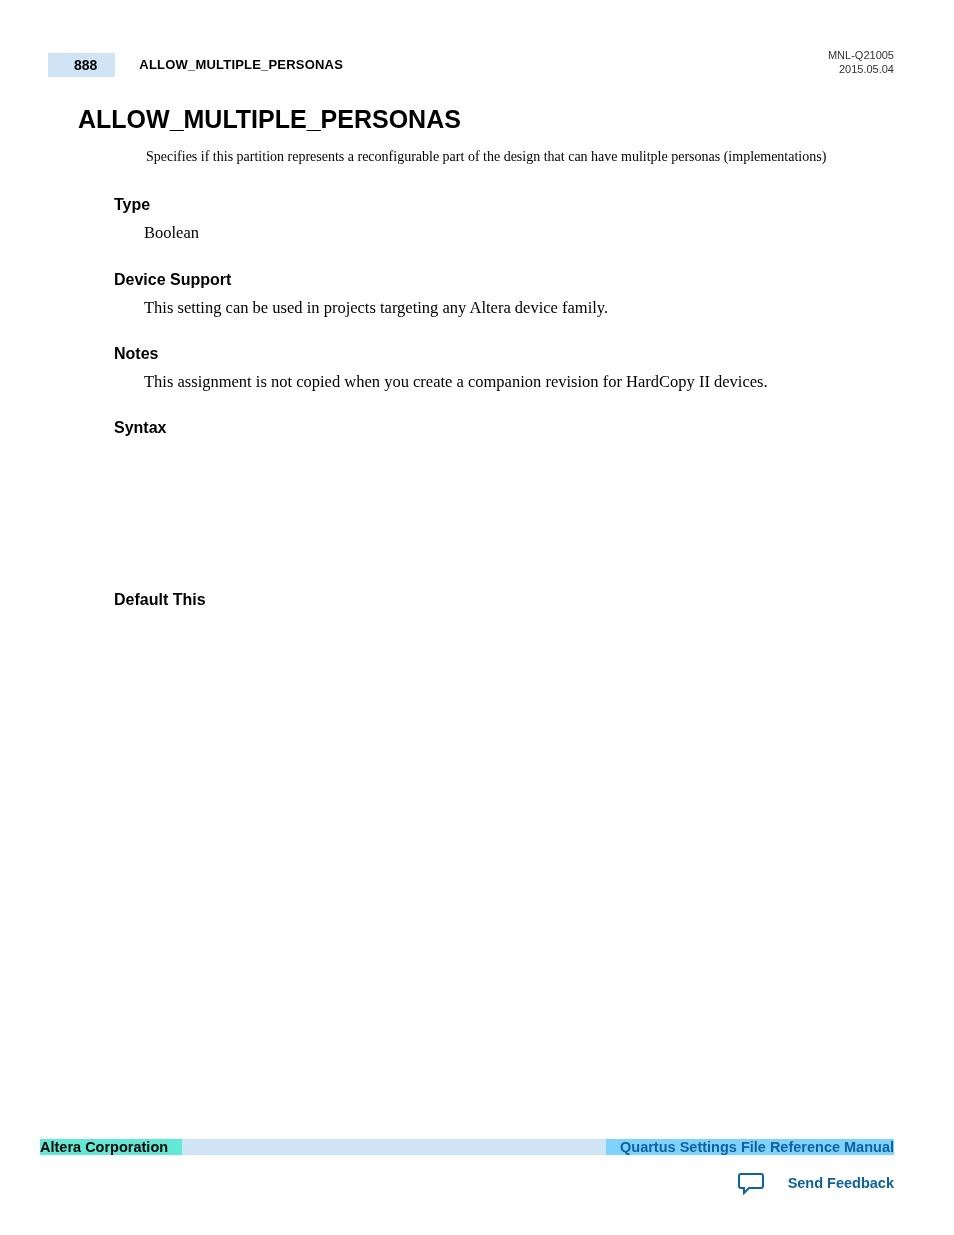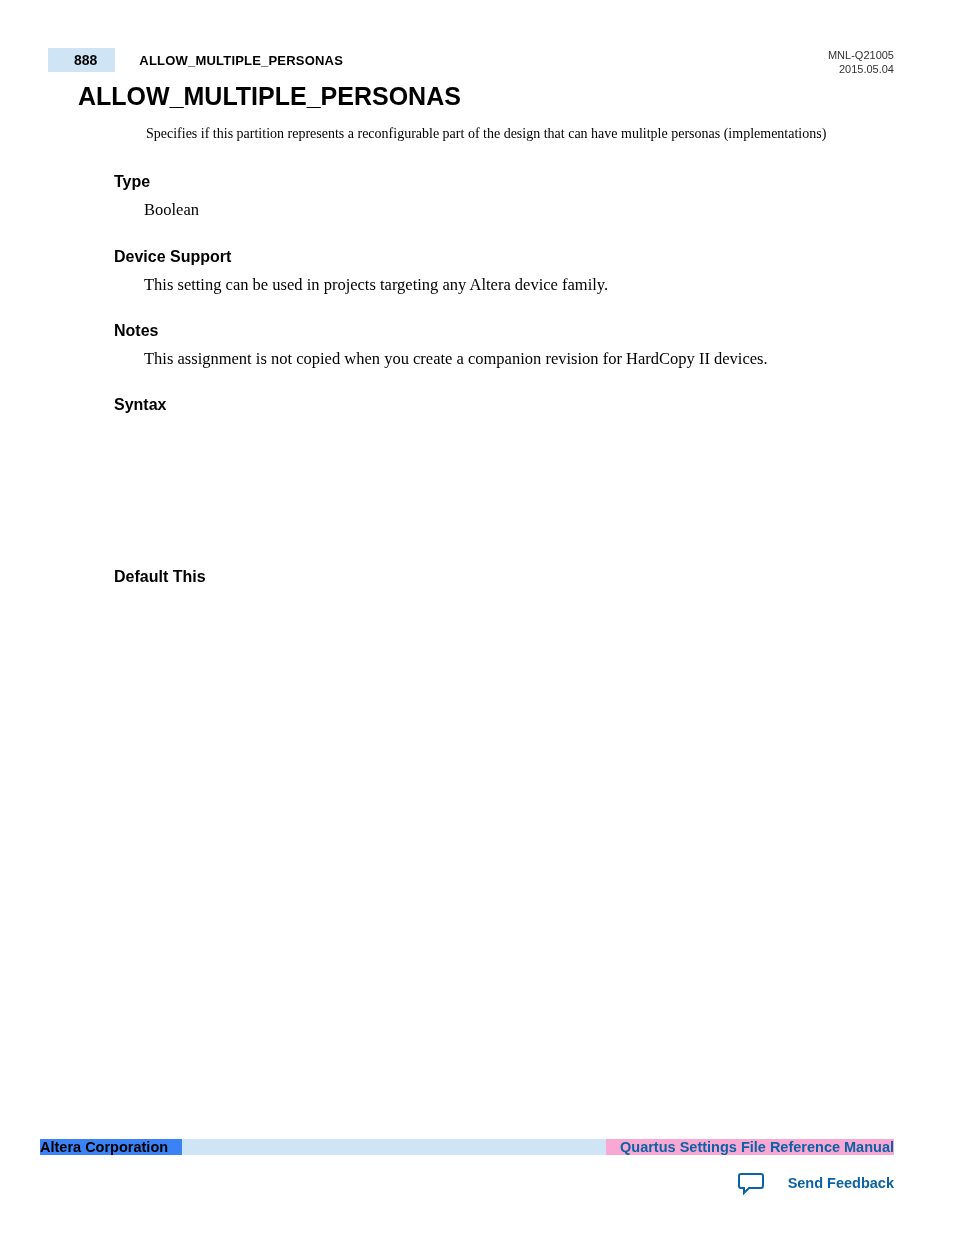--- a/index.html
+++ b/index.html
@@ -14,23 +14,23 @@
     box-sizing: border-box;
   }
   .page {
     padding: 48px 60px 40px 48px;
     box-sizing: border-box;
     height: 100%;
     position: relative;
   }
   .header-row {
     display: flex;
-    align-items: flex-start;
+    align-items: flex-end;
     justify-content: space-between;
-    margin-bottom: 5px;
+    margin-bottom: 28px;
   }
   .header-left {
     display: flex;
     align-items: center;
   }
   .page-num-block {
     background: #cfe5f5;
     padding: 4px 18px 4px 26px;
     font-family: Arial, Helvetica, sans-serif;
     font-weight: bold;
@@ -92,29 +92,29 @@
   .footer-bar {
     display: flex;
     align-items: center;
     justify-content: space-between;
     position: relative;
   }
   .footer-left {
     font-family: Arial, Helvetica, sans-serif;
     font-weight: bold;
     font-size: 14.5px;
-    background: #3b82f6;
+    background: #5eead4;
     padding-right: 14px;
     position: relative;
     z-index: 2;
   }
   .footer-right-wrap {
     display: flex;
     align-items: flex-end;
-    background: #f9a8d4;
+    background: #7dd3fc;
     padding-left: 14px;
     position: relative;
     z-index: 2;
   }
   .footer-link {
     font-family: Arial, Helvetica, sans-serif;
     font-weight: bold;
     font-size: 14.5px;
     color: #0b63a5;
     text-decoration: none;

